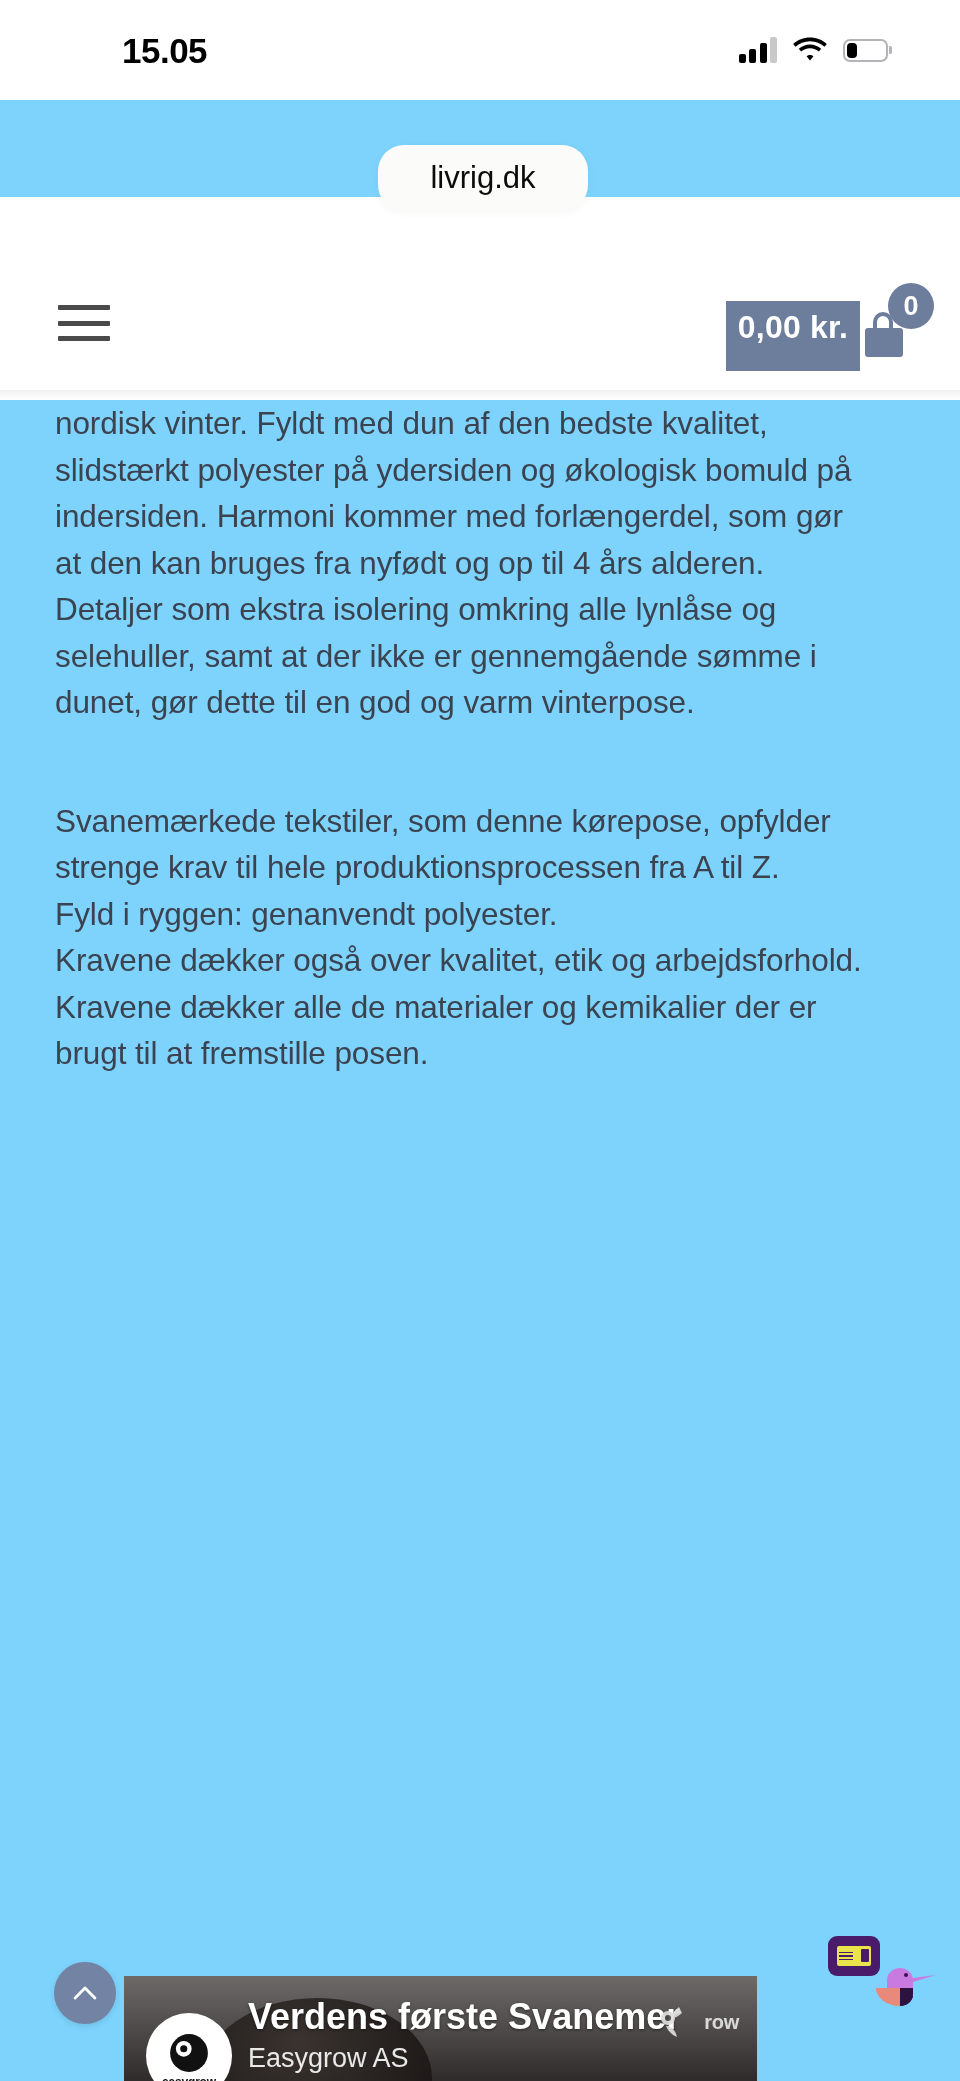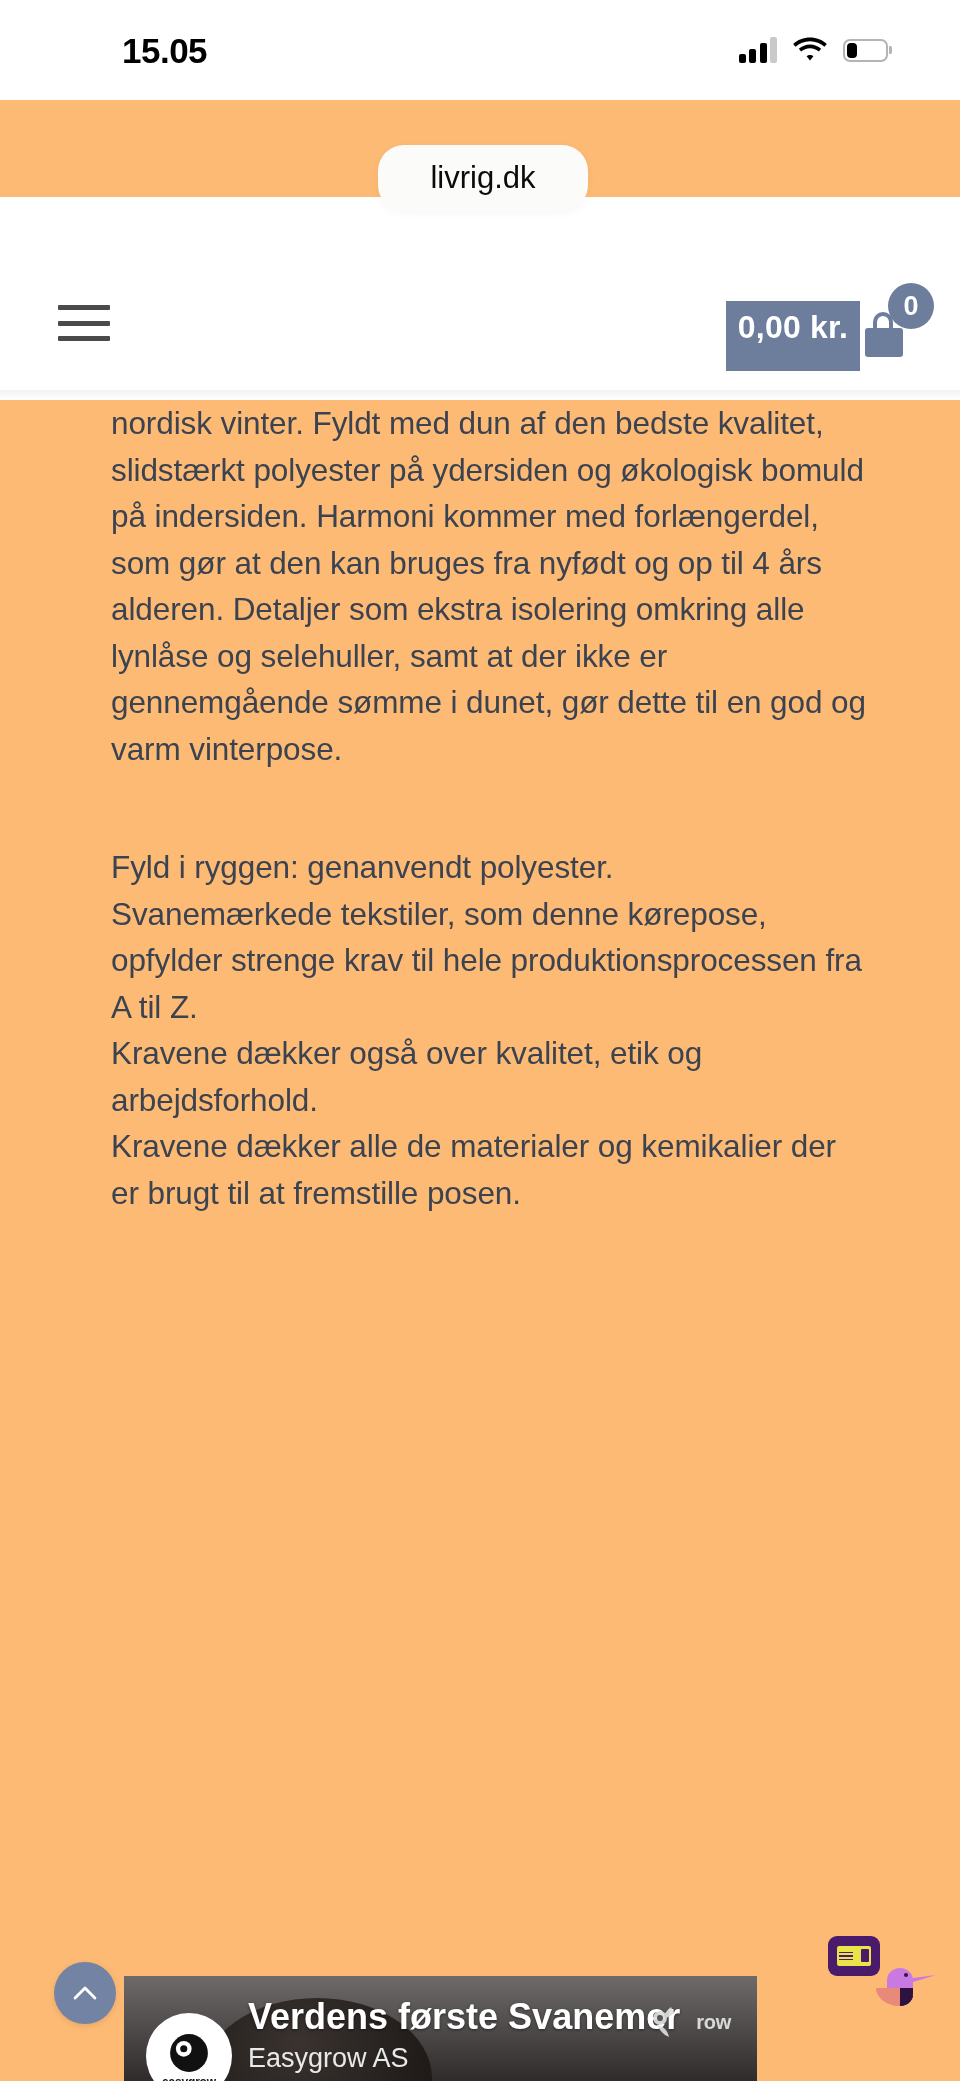--- a/index.html
+++ b/index.html
@@ -14,21 +14,21 @@
     position: relative;
     overflow: hidden;
     font-family: "Liberation Sans", sans-serif;
     -webkit-font-smoothing: antialiased;
   }
 
   
   .phone {
     position: absolute;
     inset: 0;
-    background: #fdba74;
+    background: #7dd3fc;
   }
 
   
   .status-bar {
     position: absolute;
     top: 0; left: 0; right: 0;
     height: 100px;
     display: flex;
     align-items: center;
     justify-content: space-between;
@@ -192,21 +192,21 @@
     align-items: center;
     justify-content: center;
     line-height: 1;
   }
 
   
   .content {
     position: absolute;
     top: 400px;
     left: 0; right: 0;
-    padding: 0 92px 0 111px;
+    padding: 0 92px 0 55px;
     box-sizing: border-box;
     z-index: 5;
   }
   .content p {
     margin: 0;
     font-size: 31.5px;
     line-height: 46.5px;
     color: #3b4250;
     font-weight: 400;
     letter-spacing: -0.1px;
@@ -284,21 +284,21 @@
   }
   .video-channel {
     font-size: 27px;
     color: #e9e9e9;
     margin-top: 6px;
     white-space: nowrap;
     line-height: 1.15;
   }
   .video-watermark {
     position: absolute;
-    right: 26px;
+    right: 18px;
     top: 26px;
     display: flex;
     align-items: center;
     gap: 10px;
     color: #e5e5e5;
     opacity: 0.92;
   }
   .video-watermark svg { width: 40px; height: 40px; display: block; }
   .video-watermark .wm-text {
     font-size: 20px;
@@ -406,22 +406,22 @@
           <rect x="5" y="17" width="38" height="29" rx="3" fill="#6d7e9c"></rect>
         </svg>
         <div class="cart-badge">0</div>
       </div>
     </div>
   </div>
 
   <div class="content">
     <p>nordisk vinter. Fyldt med dun af den bedste kvalitet, slidstærkt polyester på ydersiden og økologisk bomuld på indersiden. Harmoni kommer med forlængerdel, som gør at den kan bruges fra nyfødt og op til 4 års alderen. Detaljer som ekstra isolering omkring alle lynlåse og selehuller, samt at der ikke er gennemgående sømme i dunet, gør dette til en god og varm vinterpose.</p>
     <div class="para-gap"></div>
+    <p>Svanemærkede tekstiler, som denne kørepose, opfylder strenge krav til hele produktionsprocessen fra A til Z.</p>
     <p>Fyld i ryggen: genanvendt polyester.</p>
-    <p>Svanemærkede tekstiler, som denne kørepose, opfylder strenge krav til hele produktionsprocessen fra A til Z.</p>
     <p>Kravene dækker også over kvalitet, etik og arbejdsforhold.</p>
     <p>Kravene dækker alle de materialer og kemikalier der er brugt til at fremstille posen.</p>
   </div>
 
   <div class="video-embed">
     <div class="video-thumb-face"></div>
 
     <div class="video-avatar">
       <svg viewBox="0 0 40 40">
         <circle cx="20" cy="20" r="18" fill="#111"></circle>

